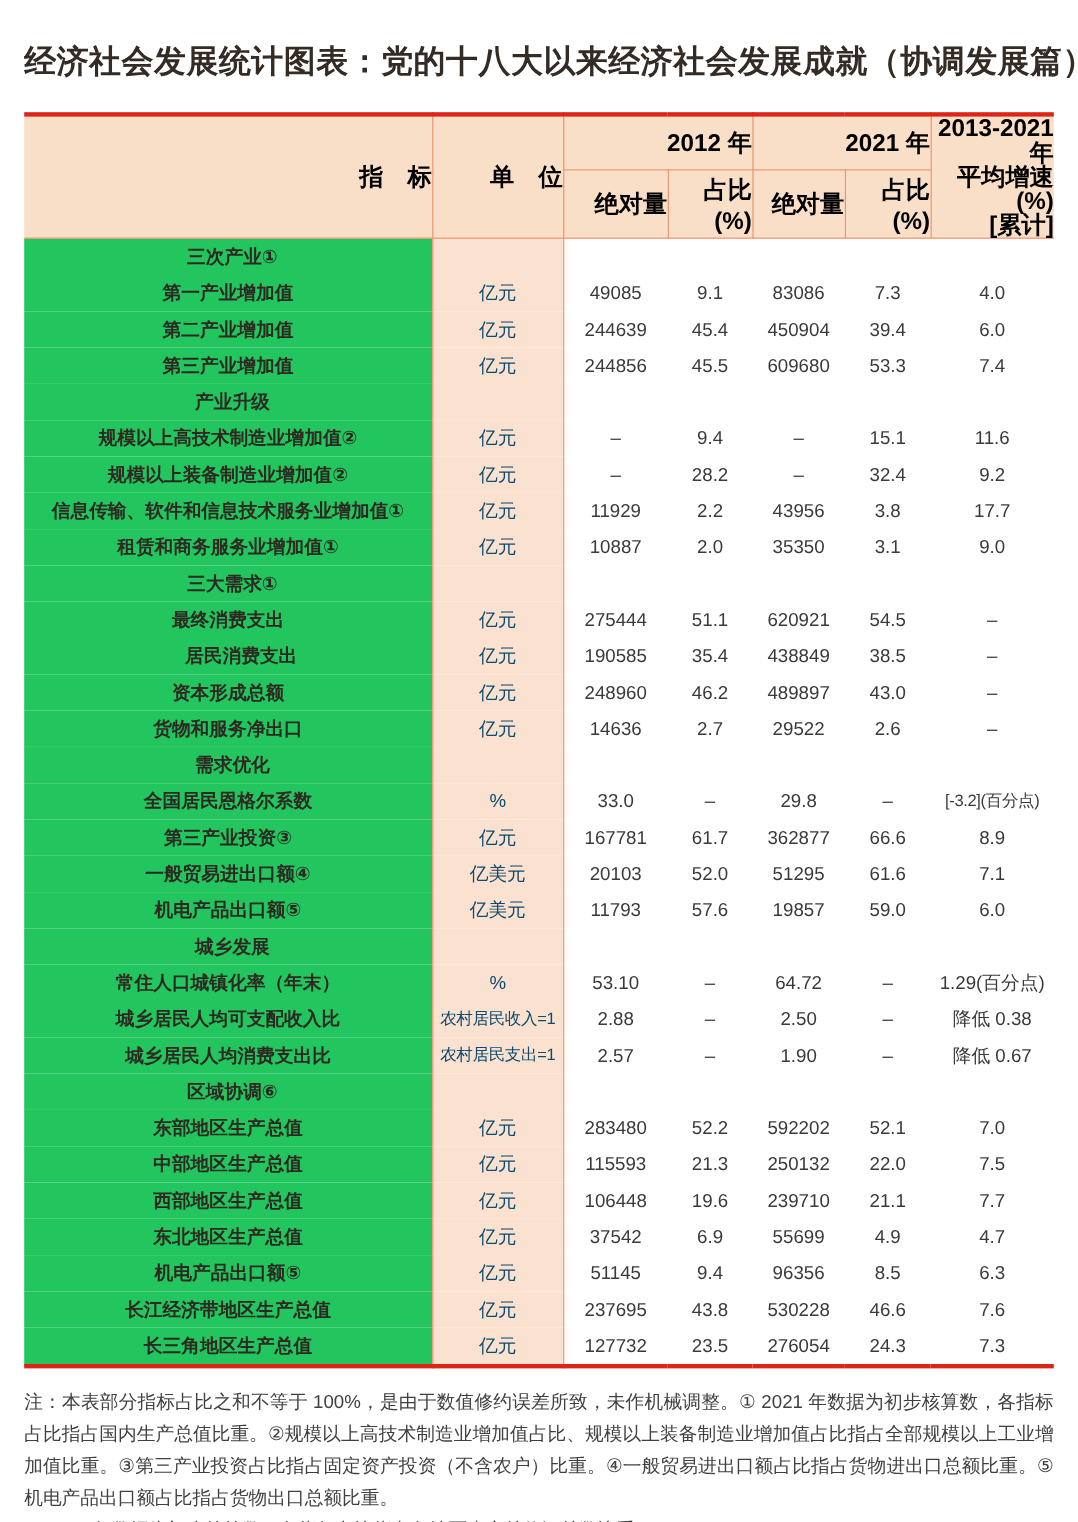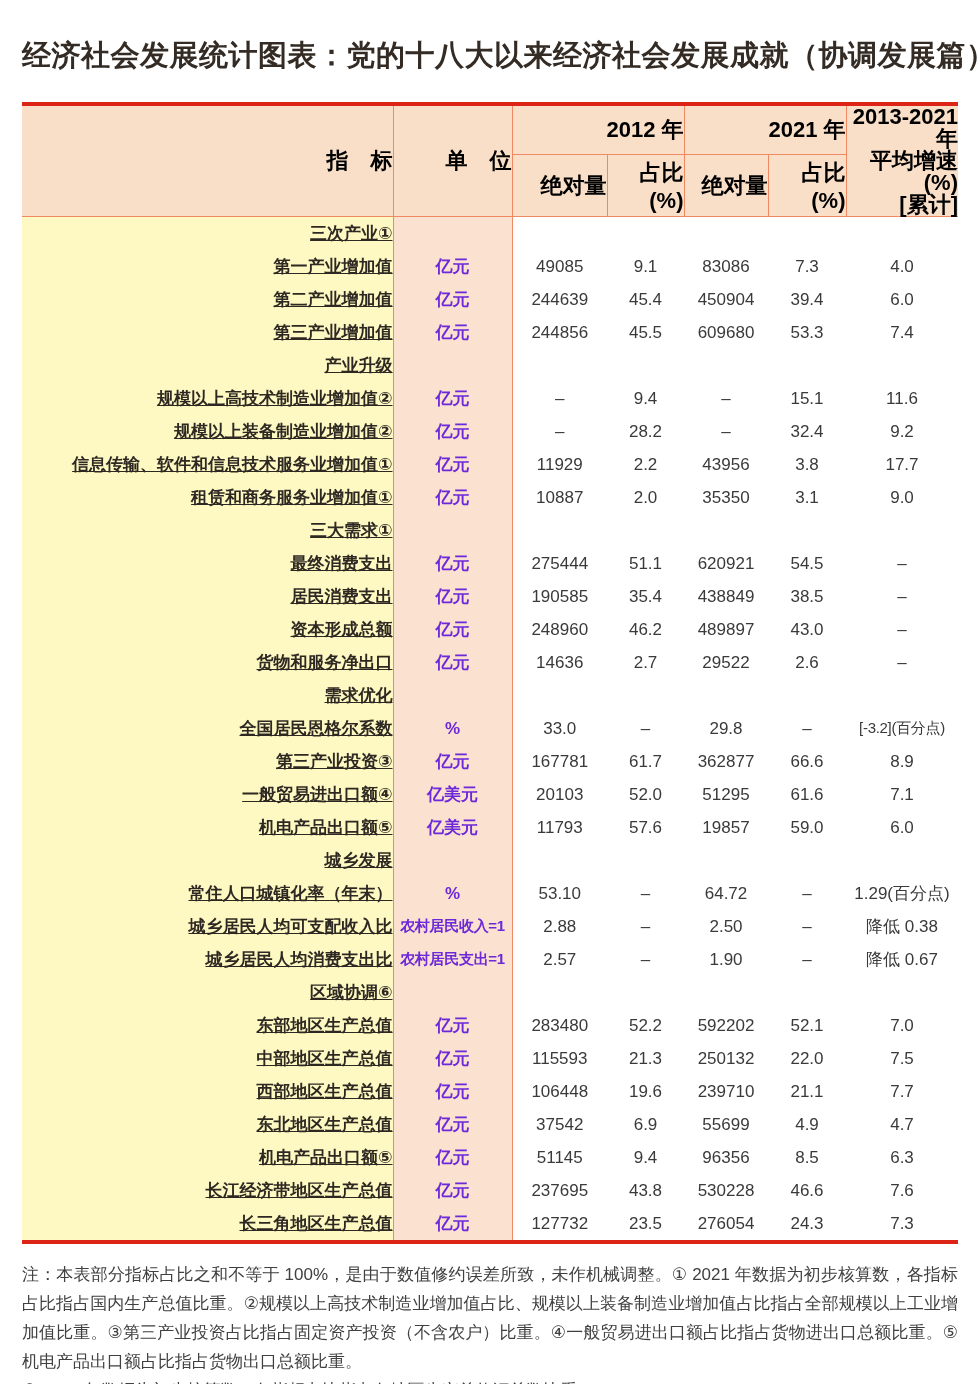--- a/index.html
+++ b/index.html
@@ -26,26 +26,26 @@
   thead tr.h1 th{height:44px;}
   thead tr.h2 th{height:40px;}
   thead th.no-left{border-left:none;}
   thead th.no-right{border-right:none;margin-left:32px;}
   .growth-head span{display:block;line-height:22px;}
   tbody td{
     height:33px;padding:0;font-size:17px;vertical-align:middle;
     border:none;color:#3a3a3a;
   }
   td.c-ind{
-    background:#fef9c3;border-right:1px solid #ee8a62;
-    font-weight:600;color:#2e2822;text-align:right;text-decoration:underline;
+    background:#22c55e;border-right:1px solid #ee8a62;
+    font-weight:600;color:#2e2822;text-align:center;
   }
   td.c-unit{
     background:#fbe2d0;border-right:1px solid #ee8a62;
-    font-weight:700;color:#6d28d9;text-align:center;white-space:nowrap;
+    font-weight:400;color:#0c4a6e;text-align:center;white-space:nowrap;
   }
   td.c-num{text-align:center;background:#ffffff;font-weight:400;}
   td.small{font-size:15px;letter-spacing:-0.3px;}
   .indent-0{padding-left:8px;}
   .indent-1{}
   .indent-2{padding-left:24px;}
   .notes{
     width:936px;margin-top:16px;font-size:17px;line-height:29px;
     color:#404040;text-align:justify;
   }

